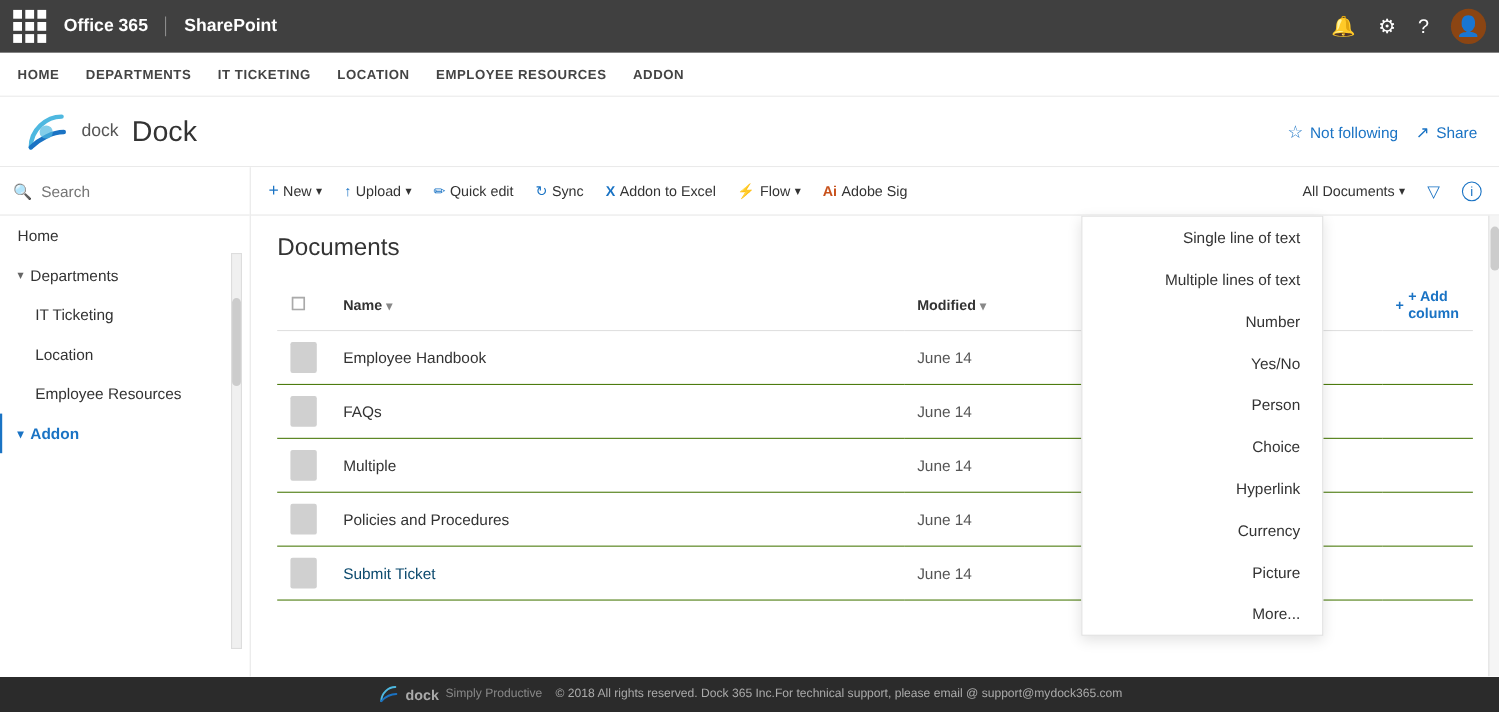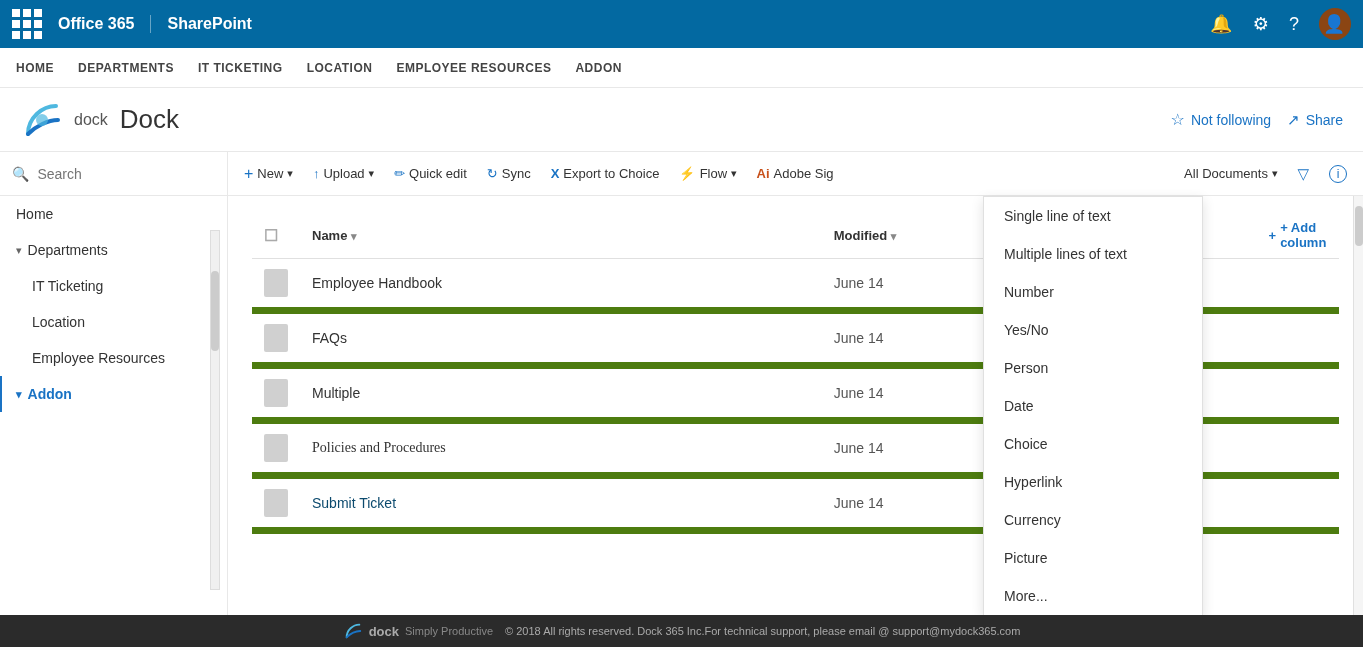--- a/index.html
+++ b/index.html
@@ -1,20 +1,20 @@
 <!DOCTYPE html>
 <html><head>
   <meta charset="utf-8">
   <style>
     * { box-sizing: border-box; margin: 0; padding: 0; }
     body { font-family: 'Segoe UI', Arial, sans-serif; font-size: 14px; background: #fff; width: 1363px; height: 647px; overflow: hidden; }
 
     
     .top-bar {
-      background: #0369a1;
+      background: #404040;
       height: 48px;
       display: flex;
       align-items: center;
       padding: 0 12px;
       color: #fff;
     }
     .top-bar-waffle {
       width: 30px; height: 30px; cursor: pointer; margin-right: 16px;
       display: grid; grid-template-columns: repeat(3, 8px); grid-gap: 3px;
       align-content: center; justify-content: center;
@@ -142,21 +142,21 @@
     .doc-area::-webkit-scrollbar-thumb { background: #ccc; }
     .doc-title { font-size: 22px; font-weight: 300; color: #333; margin-bottom: 16px; }
 
     .doc-table { width: 100%; border-collapse: collapse; }
     .doc-table th {
       text-align: left; font-size: 13px; font-weight: 600; color: #333;
       padding: 8px 12px; border-bottom: 1px solid #e0e0e0;
     }
     .doc-table td {
       padding: 10px 12px; font-size: 14px; color: #333;
-      border-bottom: 7px solid #4d7c0f;
+      border-bottom: 1px solid #4d7c0f;
     }
     .col-name { width: 48%; }
     .col-modified { width: 20%; }
     .col-modby { width: 20%; }
     .add-col-btn {
       color: #1a73c4; font-size: 13px; cursor: pointer;
       display: flex; align-items: center; gap: 4px;
     }
 
     
@@ -169,20 +169,21 @@
       border: 1px solid #e0e0e0;
       box-shadow: 0 4px 12px rgba(0,0,0,0.12);
       z-index: 100;
     }
     .dropdown-item {
       padding: 11px 20px;
       font-size: 14px;
       color: #333;
       cursor: pointer;
       display: block;
+      text-align: right;
     }
 
     
     .footer {
       background: #2b2b2b;
       height: 32px;
       display: flex;
       align-items: center;
       justify-content: center;
       gap: 12px;
@@ -303,21 +304,21 @@
       <button class="toolbar-btn">
         <span style="color:#1a73c4;">✏</span>
         <span>Quick edit</span>
       </button>
       <button class="toolbar-btn">
         <span style="color:#1a73c4;">↻</span>
         <span>Sync</span>
       </button>
       <button class="toolbar-btn">
         <span style="color:#1a73c4; font-weight:bold; font-size:13px;">X</span>
-        <span>Export to Choice</span>
+        <span>Addon to Excel</span>
       </button>
       <button class="toolbar-btn">
         <span style="color:#1a73c4;">⚡</span>
         <span>Flow</span>
         <span style="font-size:11px;">▾</span>
       </button>
       <button class="toolbar-btn">
         <span style="color:#c8511b; font-weight:bold; font-size:13px;">Ai</span>
         <span>Adobe Sig</span>
       </button>
@@ -329,20 +330,21 @@
         <button class="toolbar-btn">
           <span style="color:#1a73c4; font-size:15px;">▽</span>
         </button>
         <button class="toolbar-btn">
           <span style="color:#1a73c4; border:1.5px solid #1a73c4; border-radius:50%; width:18px; height:18px; display:inline-flex; align-items:center; justify-content:center; font-size:12px;">i</span>
         </button>
       </div>
     </div>
 
     <div class="doc-area">
+      <div class="doc-title">Documents</div>
       <table class="doc-table">
         <thead>
           <tr>
             <th style="width:36px;">
               <span style="font-size:16px; color:#aaa;">☐</span>
             </th>
             <th class="col-name">
               <span>Name</span>
               <span style="font-size:11px; color:#888;">▾</span>
             </th>
@@ -387,21 +389,21 @@
       </td>
       <td style="color:#333;">Multiple</td>
       <td style="color:#555;">June 14</td>
       <td style="color:#555;">Joe Joseph</td>
       <td></td>
     </tr>
             <tr>
       <td style="color:#aaa; font-size:16px;">
         <span style="display:inline-block; width:24px; height:28px; background:#d0d0d0; border-radius:2px; vertical-align:middle;"></span>
       </td>
-      <td style="color:#333;font-family:Liberation Serif, serif;">Policies and Procedures</td>
+      <td style="color:#333;">Policies and Procedures</td>
       <td style="color:#555;">June 14</td>
       <td style="color:#555;">Joe Joseph</td>
       <td></td>
     </tr>
             <tr>
       <td style="color:#aaa; font-size:16px;">
         <span style="display:inline-block; width:24px; height:28px; background:#d0d0d0; border-radius:2px; vertical-align:middle;"></span>
       </td>
       <td style="color:#0c4a6e;">Submit Ticket</td>
       <td style="color:#555;">June 14</td>
@@ -411,21 +413,20 @@
           </tbody>
       </table>
     </div>
 
     <div class="dropdown-menu" id="col-dropdown">
     <div class="dropdown-item">Single line of text</div>
         <div class="dropdown-item">Multiple lines of text</div>
         <div class="dropdown-item">Number</div>
         <div class="dropdown-item">Yes/No</div>
         <div class="dropdown-item">Person</div>
-        <div class="dropdown-item">Date</div>
         <div class="dropdown-item">Choice</div>
         <div class="dropdown-item">Hyperlink</div>
         <div class="dropdown-item">Currency</div>
         <div class="dropdown-item">Picture</div>
         <div class="dropdown-item">More...</div>
       </div>
 
     <div style="position: absolute; right: 0; top: 44px; width: 10px; height: calc(100% - 44px); background: #f5f5f5; border-left: 1px solid #e0e0e0;">
       <div style="width: 8px; height: 40px; background: #ccc; border-radius: 4px; margin: 10px auto 0;"></div>
     </div>

